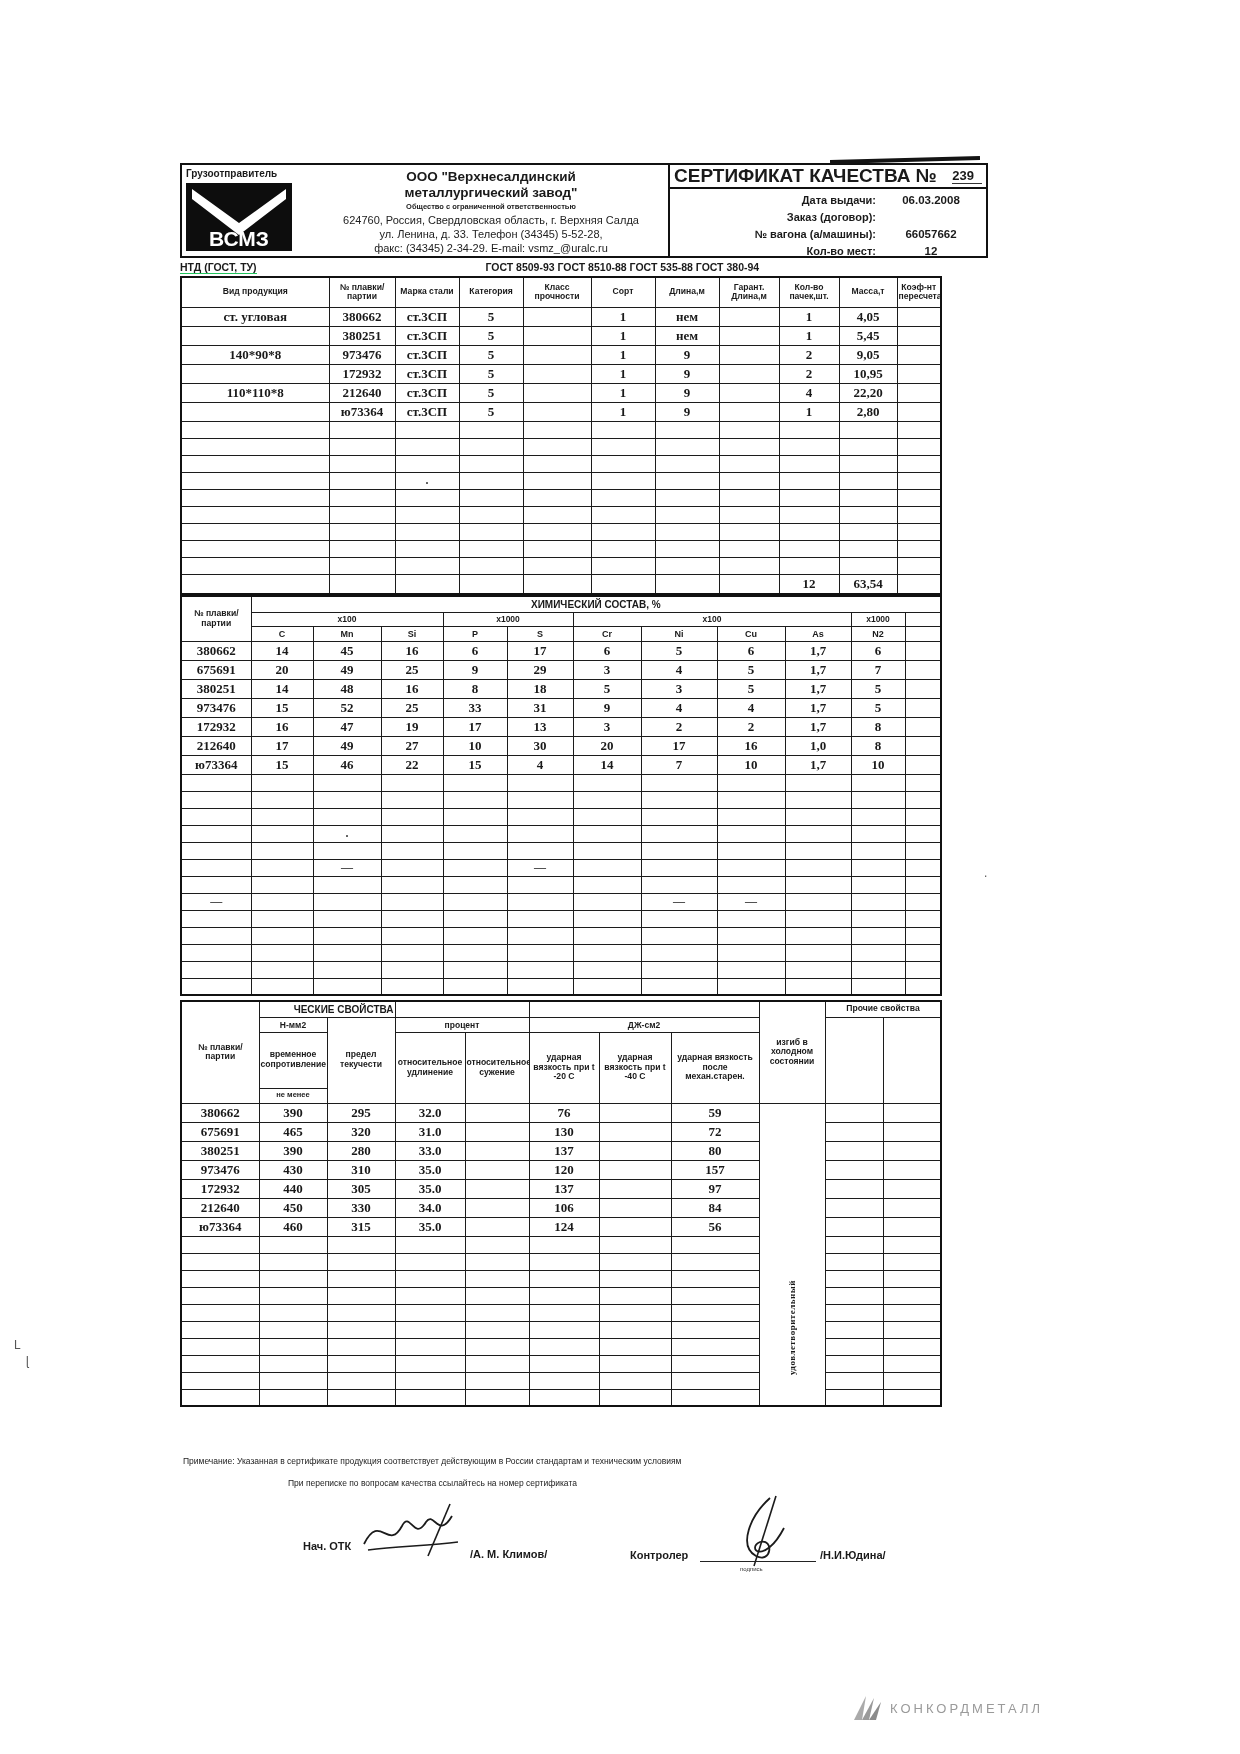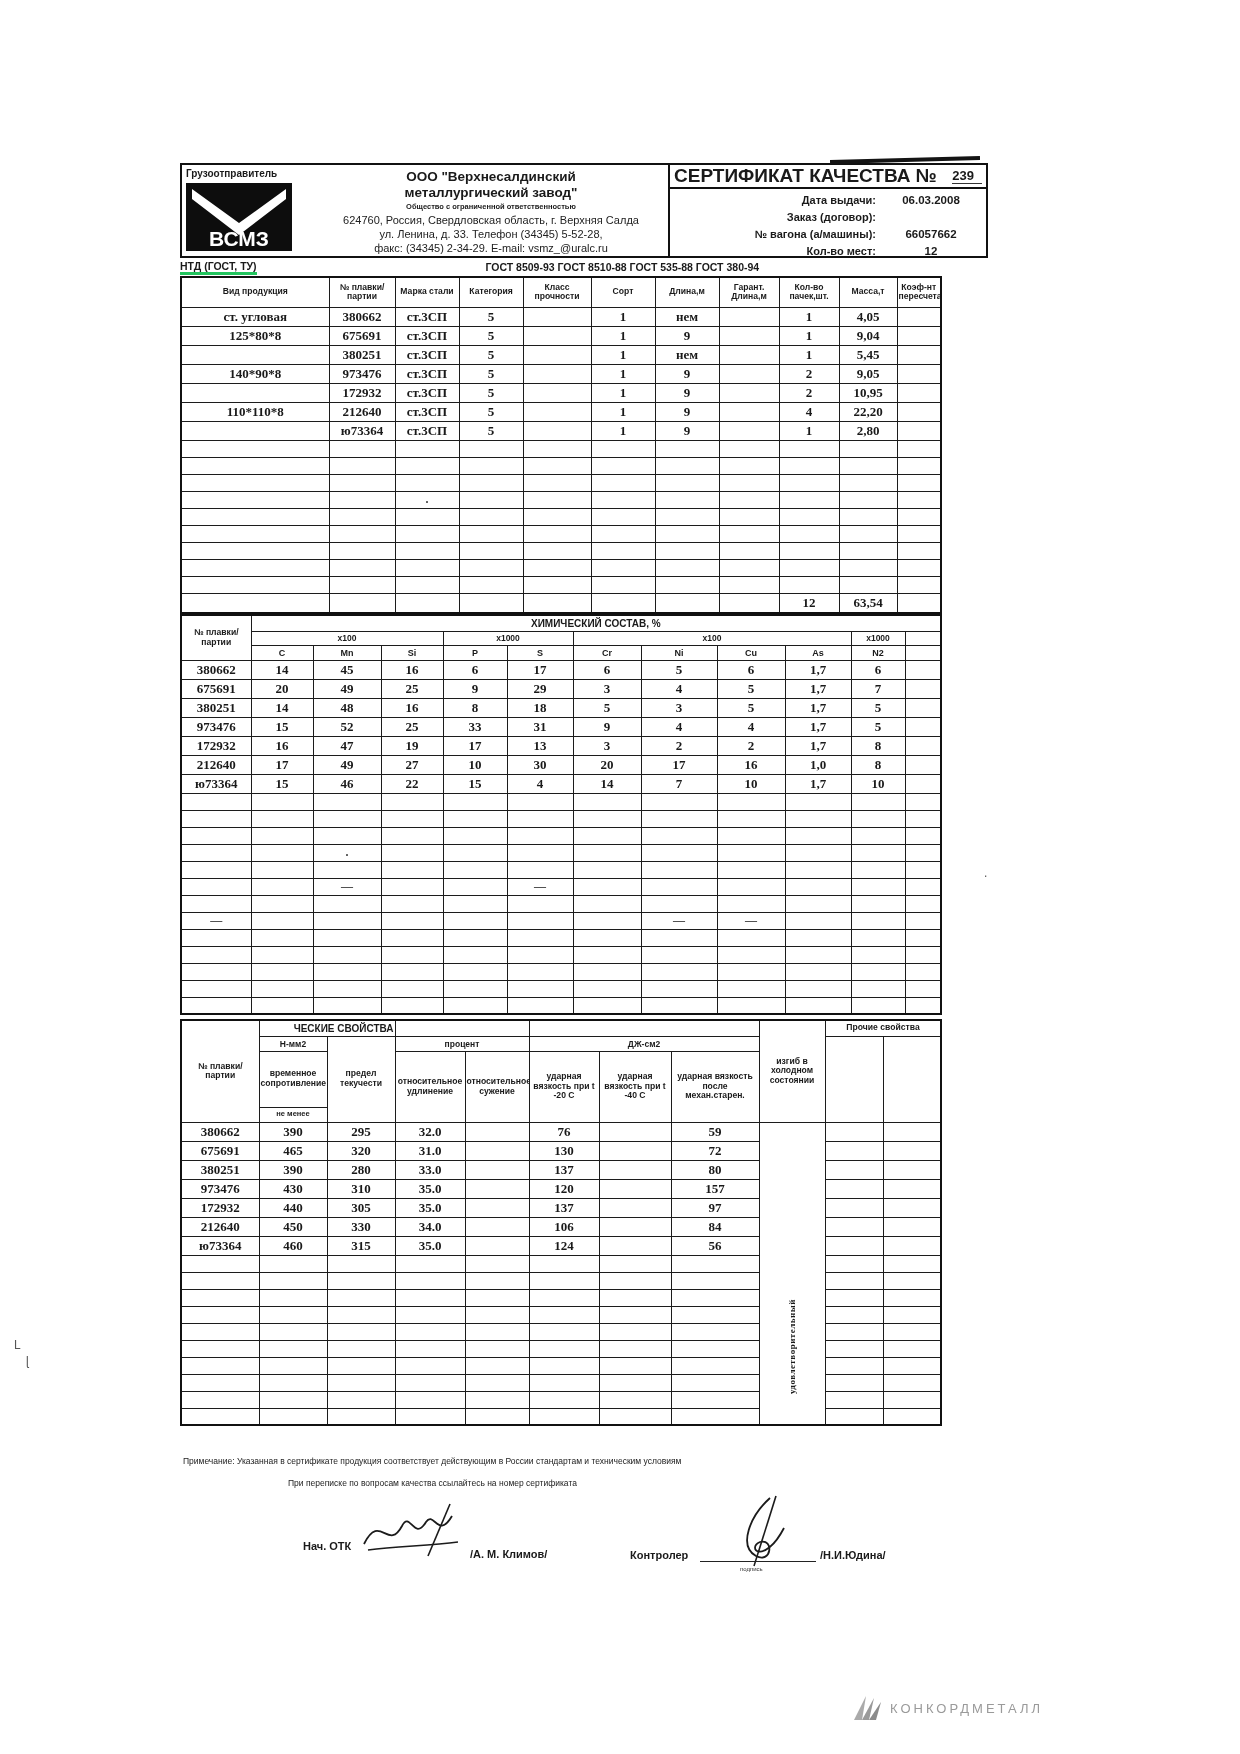--- a/index.html
+++ b/index.html
@@ -29,21 +29,21 @@
   .hdr-fields { padding:2px 0 0 0; }
   .f-row { display:flex; height:17px; align-items:center; }
   .f-label { flex:1; text-align:right; font-size:11px; font-weight:bold; }
   .f-value { width:110px; text-align:center; font-size:11.5px; font-weight:bold; }
 
   
   .consignee { display:flex; align-items:flex-end; height:26px; }
   .consignee-label { font-size:10px; font-weight:bold; padding-bottom:4px; }
   .fill-line { flex:1; border-bottom:1.5px solid #222; margin:0 6px 8px 10px; height:10px; }
   .ntd-row { display:flex; align-items:center; height:18px; }
-  .ntd-label { font-size:10.5px; font-weight:bold; border-bottom:3px solid #22c55e; }
+  .ntd-label { font-size:10.5px; font-weight:bold; border-bottom:1px solid #22c55e; }
   .ntd-value { flex:1; text-align:center; font-size:10.5px; font-weight:bold; }
 
   
   table { border-collapse:collapse; table-layout:fixed; width:760px; border:2.5px solid #111; }
   td { border:1.5px solid #1c1c1c; padding:0 1px; overflow:hidden; }
   .hdr-cell { font-size:8.6px; font-weight:bold; text-align:center; vertical-align:middle;
               line-height:1.12; white-space:normal; }
   .t1-head td { height:30px; }
   .data-row td { height:19px; font-family:"Liberation Serif", serif; font-weight:bold;
                  font-size:13px; text-align:center; white-space:nowrap; }
@@ -171,33 +171,20 @@
             <td>5</td>
             <td></td>
             <td>1</td>
             <td>нем</td>
             <td></td>
             <td>1</td>
             <td>4,05</td>
             <td></td>
           </tr>
           <tr class="data-row">
-            <td>125*80*8</td>
-            <td>675691</td>
-            <td>ст.3СП</td>
-            <td>5</td>
-            <td></td>
-            <td>1</td>
-            <td>9</td>
-            <td></td>
-            <td>1</td>
-            <td>9,04</td>
-            <td></td>
-          </tr>
-          <tr class="data-row">
             <td></td>
             <td>380251</td>
             <td>ст.3СП</td>
             <td>5</td>
             <td></td>
             <td>1</td>
             <td>нем</td>
             <td></td>
             <td>1</td>
             <td>5,45</td>

